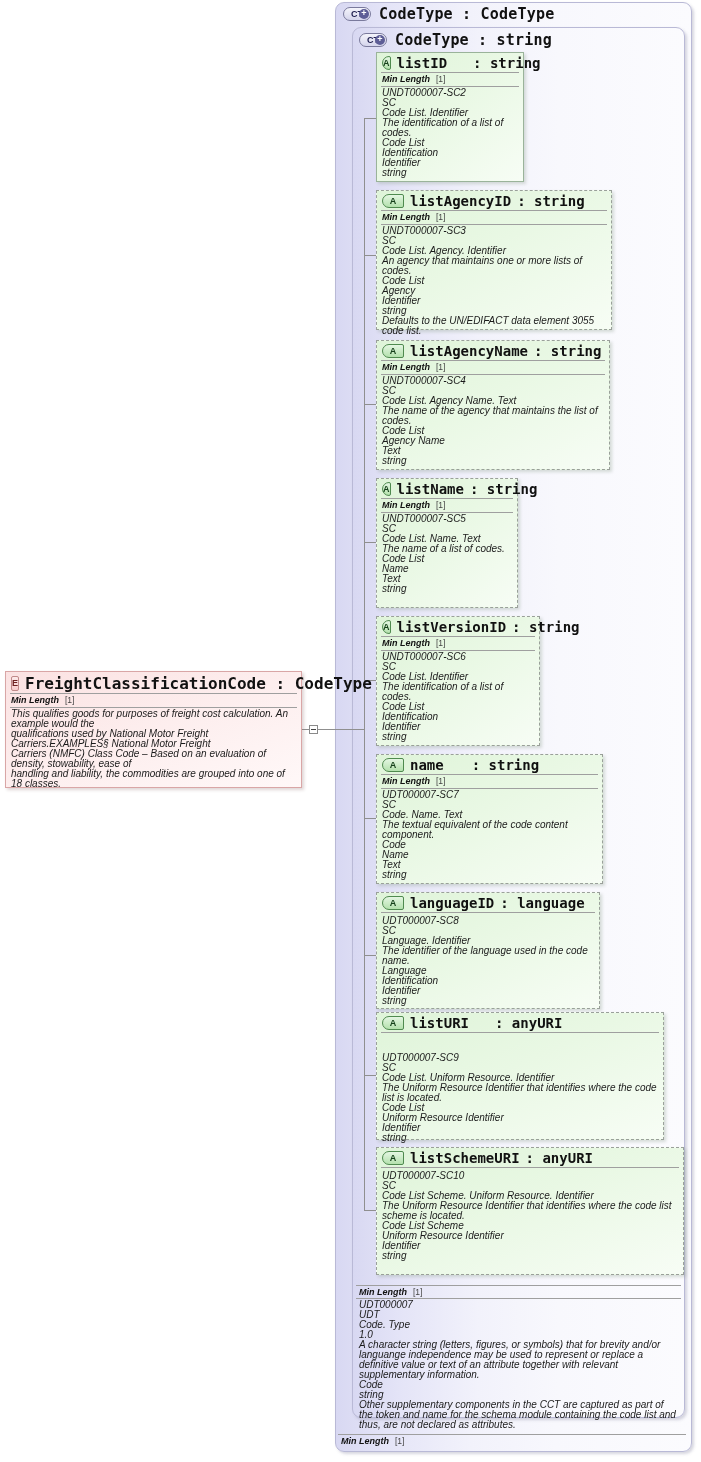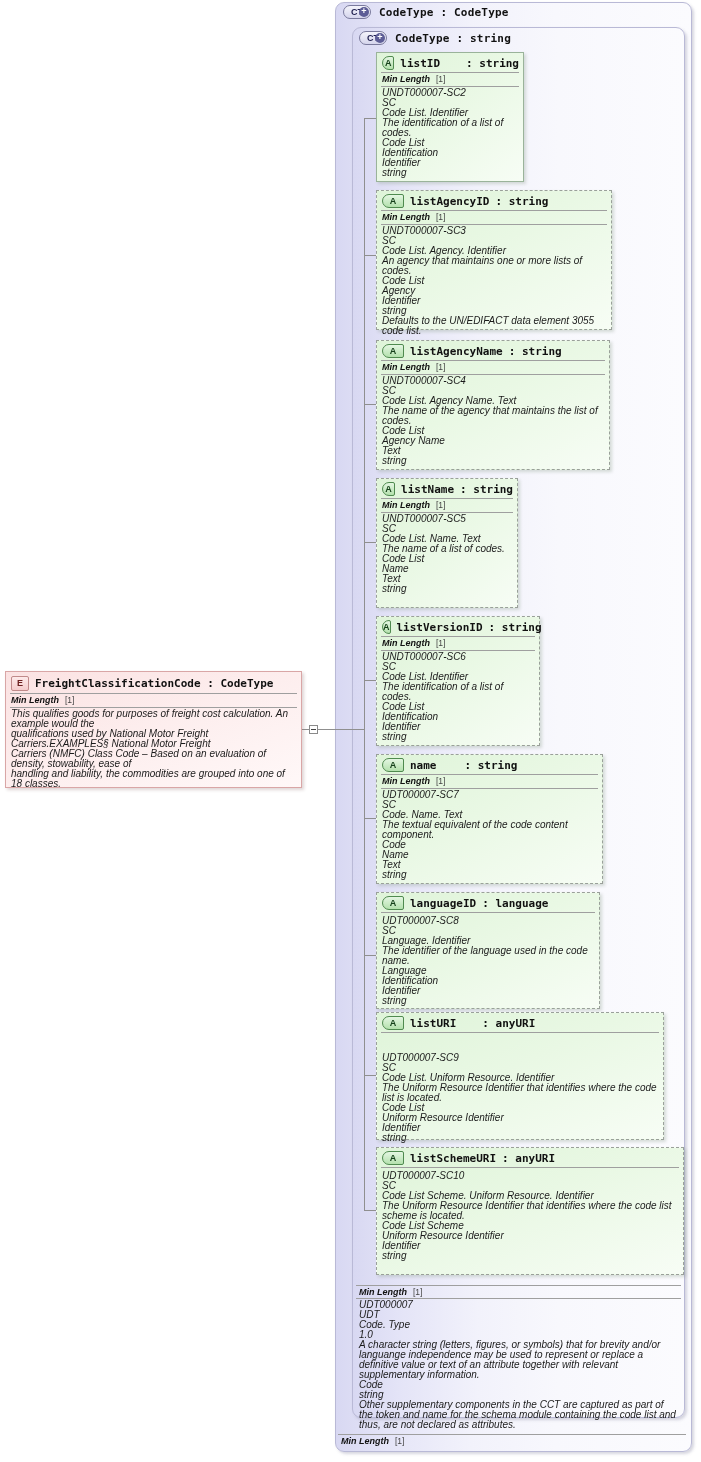--- a/index.html
+++ b/index.html
@@ -53,38 +53,38 @@
   }
 
   
   .ct-head{
     position:absolute;left:8px;top:5px;
     display:flex;align-items:center;gap:8px;
     white-space:nowrap;
   }
   .ct-title{
     font-family:"DejaVu Sans Mono","Liberation Mono",monospace;
-    font-size:11px;font-weight:bold;color:#111;letter-spacing:.2px;
+    font-size:15px;font-weight:bold;color:#111;letter-spacing:.2px;
   }
 
   
   .node{
     position:absolute;box-sizing:border-box;
     border:1px dashed #9aa09a;
     background:linear-gradient(to bottom right,#dff4d9 0%,#e9f8e4 45%,#f7fdf5 100%);
     box-shadow:2px 2px 3px rgba(130,150,130,.30);
   }
   .node.solid{border-style:solid;border-color:#9ab39a;}
   .node-head{
     height:18px;display:flex;align-items:center;gap:6px;
     padding:2px 4px 0 5px;box-sizing:border-box;
   }
   .node-name{
     font-family:"DejaVu Sans Mono","Liberation Mono",monospace;
-    font-size:11px;font-weight:bold;color:#111;white-space:pre;
+    font-size:14px;font-weight:bold;color:#111;white-space:pre;
   }
   .rule{
     height:1px;background:#9f9f9f;margin:1px 4px 0 4px;
   }
   .facet{
     font-style:italic;font-size:9px;padding:1px 5px 1px 5px;
     white-space:nowrap;color:#111;
   }
   .facet b{font-style:italic;font-weight:bold;}
   .facet .card{font-style:normal;color:#444;font-size:8.5px;padding-left:6px;}
@@ -95,21 +95,21 @@
   .doc div{white-space:normal;}
 
   
   .ebox{
     position:absolute;box-sizing:border-box;
     border:1px solid #d9a6a6;
     background:linear-gradient(to bottom right,#fbe2e2 0%,#fdeeee 50%,#fff8f8 100%);
     box-shadow:2px 2px 3px rgba(150,120,120,.30);
   }
   .ebox .node-head{height:20px;}
-  .ebox .node-name{font-size:11px;}
+  .ebox .node-name{font-size:16px;}
 
   
   .facetblock{position:absolute;box-sizing:border-box;}
 
   
   .ln{position:absolute;background:#8f8f8f;}
   .lnv{width:1px;}
   .lnh{height:1px;}
   .expander{
     position:absolute;width:9px;height:9px;box-sizing:border-box;

